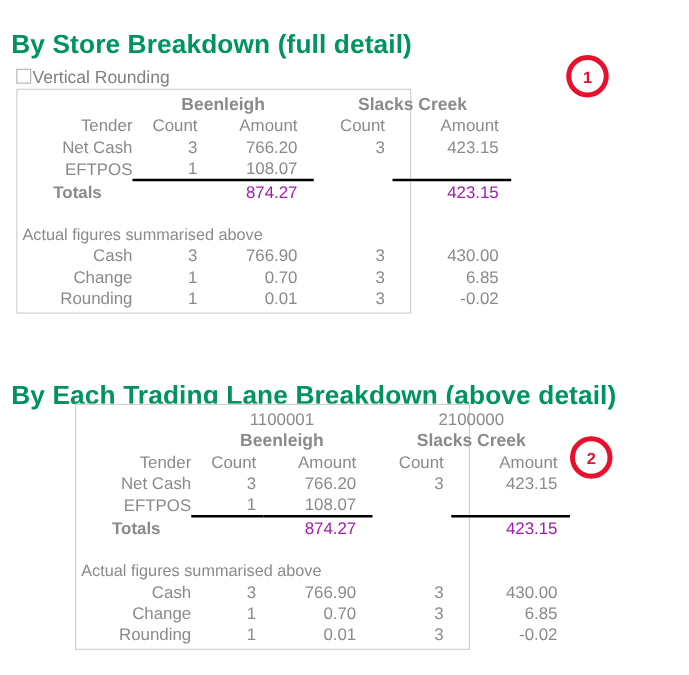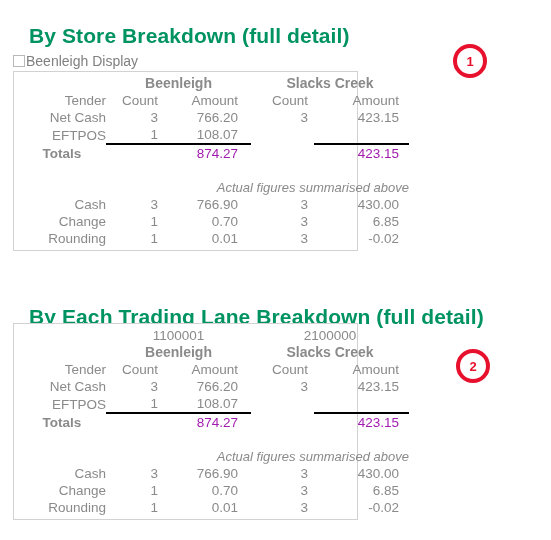--- a/index.html
+++ b/index.html
@@ -16,21 +16,20 @@
   }
 
   .section-heading {
     position: absolute;
     left: 9px;
     font-size: 21px;
     font-weight: bold;
     color: #009362;
     letter-spacing: 0.1px;
     white-space: nowrap;
-    margin-left: 20px;
   }
   #heading-1 { top: 10px; }
   #heading-2 { top: 291px; }
 
   .checkbox-row {
     position: absolute;
     left: 13px;
     top: 54px;
     display: flex;
     align-items: center;
@@ -46,28 +45,28 @@
   }
   .checkbox-label {
     font-size: 14px;
     color: #808080;
     line-height: 14px;
   }
 
   .report-table {
     position: absolute;
     left: 13px;
-    width: 345px;
+    width: 316px;
     border: 1px solid #d2d2d2;
     box-sizing: border-box;
     background: #ffffff;
     padding: 3px 0 3px 0;
   }
   #table-1 { top: 71px; }
-  #table-2 { top: 323px; }
+  #table-2 { top: 323px; margin-left: 47px; }
 
   table.grid {
     width: 100%;
     border-collapse: collapse;
     table-layout: fixed;
     font-size: 13.5px;
     color: #8a8a8a;
   }
   table.grid td {
     padding: 0 0 0 0;
@@ -113,24 +112,23 @@
     font-weight: normal;
     color: #a21caf;
   }
   .rule-top {
     border-top: 2px solid #000000 !important;
   }
 
   .spacer-row td { height: 9px; line-height: 9px; }
   .note-row td {
     padding-left: 4px !important;
-    text-align: right;
+    text-align: left;
     color: #8a8a8a;
     font-size: 13px;
-    font-style: italic;
   }
 
   .marker {
     position: absolute;
     width: 34px;
     height: 34px;
     border-radius: 50%;
     border: 4px solid #e8112d;
     box-sizing: border-box;
     color: #e8112d;
@@ -144,21 +142,21 @@
   #marker-1 { left: 453px; top: 44px; }
   #marker-2 { left: 456px; top: 349px; }
 </style>
 </head>
 <body>
 
 <h1 class="section-heading" id="heading-1">By Store Breakdown (full detail)</h1>
 
 <div class="checkbox-row">
   <span class="checkbox-box"></span>
-  <span class="checkbox-label">Beenleigh Display</span>
+  <span class="checkbox-label">Vertical Rounding</span>
 </div>
 
 <div class="report-table" id="table-1">
   <table class="grid">
     <colgroup>
       <col class="c-tender">
         <col class="c-count1">
         <col class="c-amount1">
         <col class="c-count2">
         <col class="c-amount2">
@@ -223,21 +221,21 @@
         <td class="cell-amount1">0.01</td>
         <td class="cell-num">3</td>
         <td class="cell-amount2">-0.02</td>
       </tr>
     </tbody>
   </table>
 </div>
 
 <div class="marker" id="marker-1">1</div>
 
-<h1 class="section-heading" id="heading-2">By Each Trading Lane Breakdown (full detail)</h1>
+<h1 class="section-heading" id="heading-2">By Each Trading Lane Breakdown (above detail)</h1>
 
 <div class="report-table" id="table-2">
   <table class="grid">
     <colgroup>
       <col class="c-tender">
         <col class="c-count1">
         <col class="c-amount1">
         <col class="c-count2">
         <col class="c-amount2">
     </colgroup>

